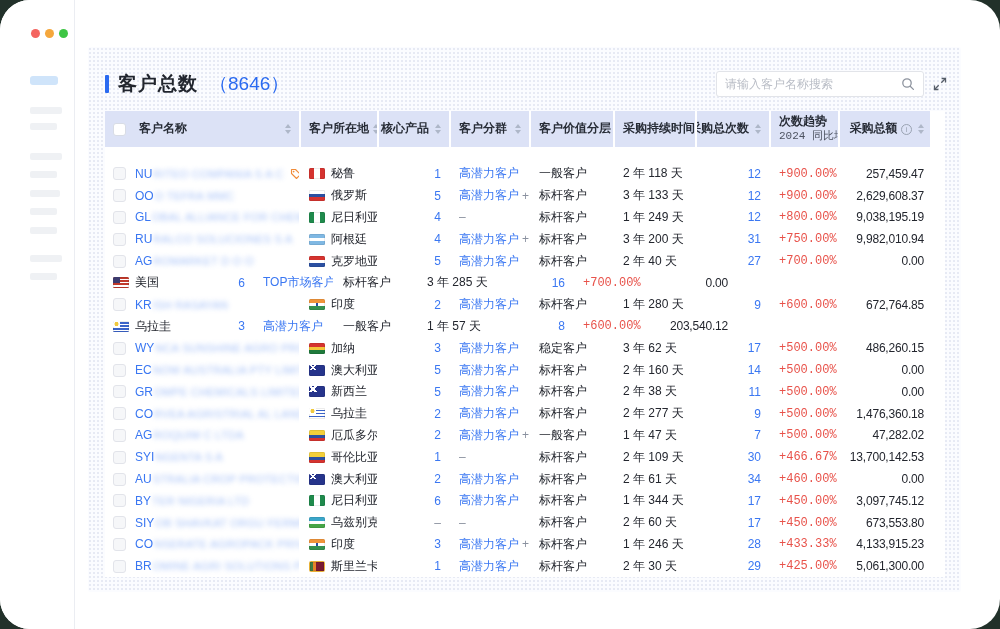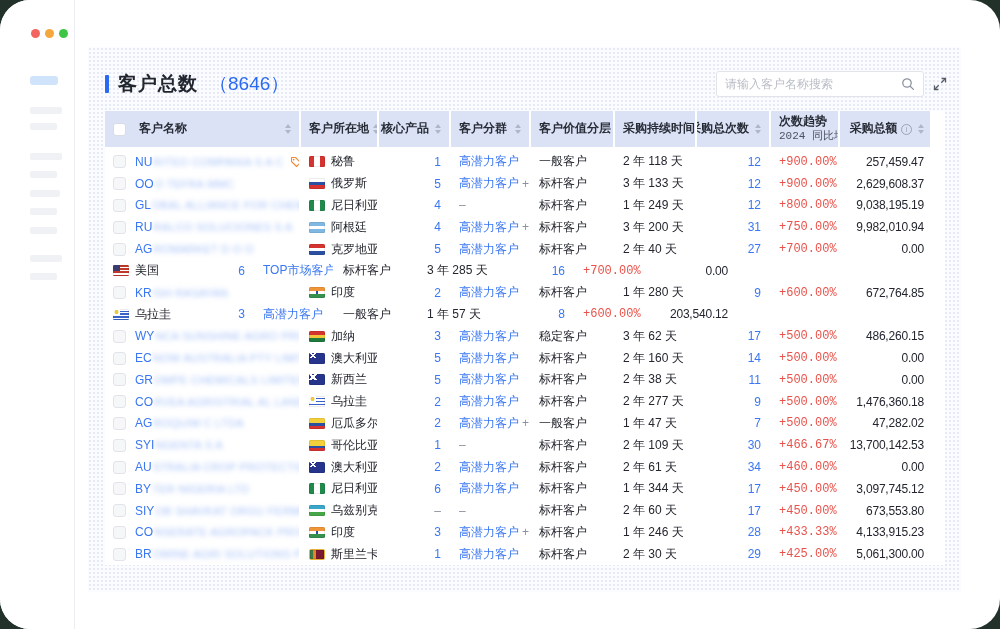--- a/index.html
+++ b/index.html
@@ -70,21 +70,21 @@
   .sort { display:inline-flex; flex-direction:column; gap:2px; margin-left:auto; flex-shrink:0; }
   .sort i { display:block; width:0; height:0; border-left:3.5px solid transparent; border-right:3.5px solid transparent; }
   .sort .up   { border-bottom:4px solid #aeb7c8; }
   .sort .down { border-top:4px solid #aeb7c8; }
   .info-badge {
     width:11px; height:11px; border:1px solid #9aa3b2; border-radius:50%;
     color:#9aa3b2; font-size:8px; font-weight:normal; display:inline-flex;
     align-items:center; justify-content:center; flex-shrink:0; font-style:normal;
   }
 
-  .tbody { background:#fff; padding-top:4px; }
+  .tbody { background:#fff; padding-top:16px; }
   .tr { display:flex; gap:2px; height:21.8px; align-items:center; background:#fff; }
   .td {
     height:100%; display:flex; align-items:center; padding:0 8px;
     font-size:12px; color:#23262e; white-space:nowrap; overflow:hidden;
   }
   
   .c0{width:194px;} .c1{width:76px;} .c2{width:70px; justify-content:flex-end;}
   .c3{width:78px;} .c4{width:82px;} .c5{width:80px; padding-right:4px;}
   .c6{width:72px; justify-content:flex-end;} .c7{width:67px;font-family:Liberation Mono, monospace;}
   .c8{width:90px; justify-content:flex-end; padding:0 6px; letter-spacing:-0.2px;}

